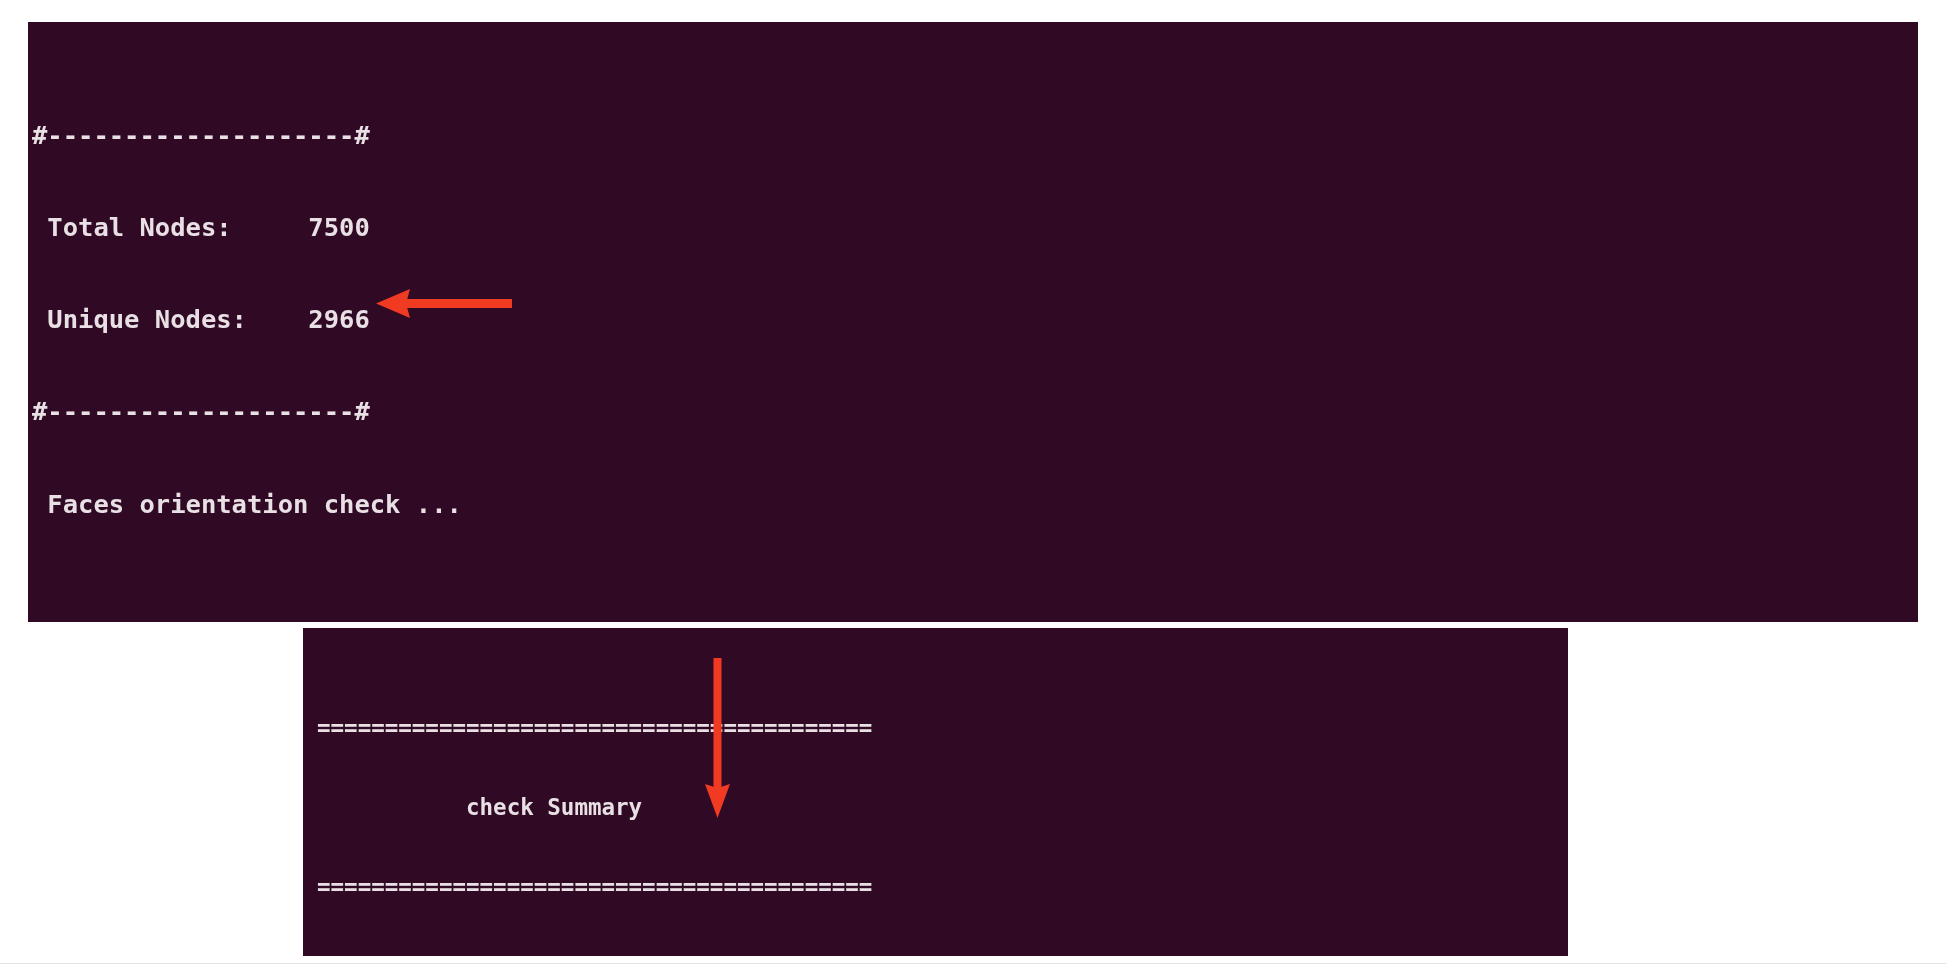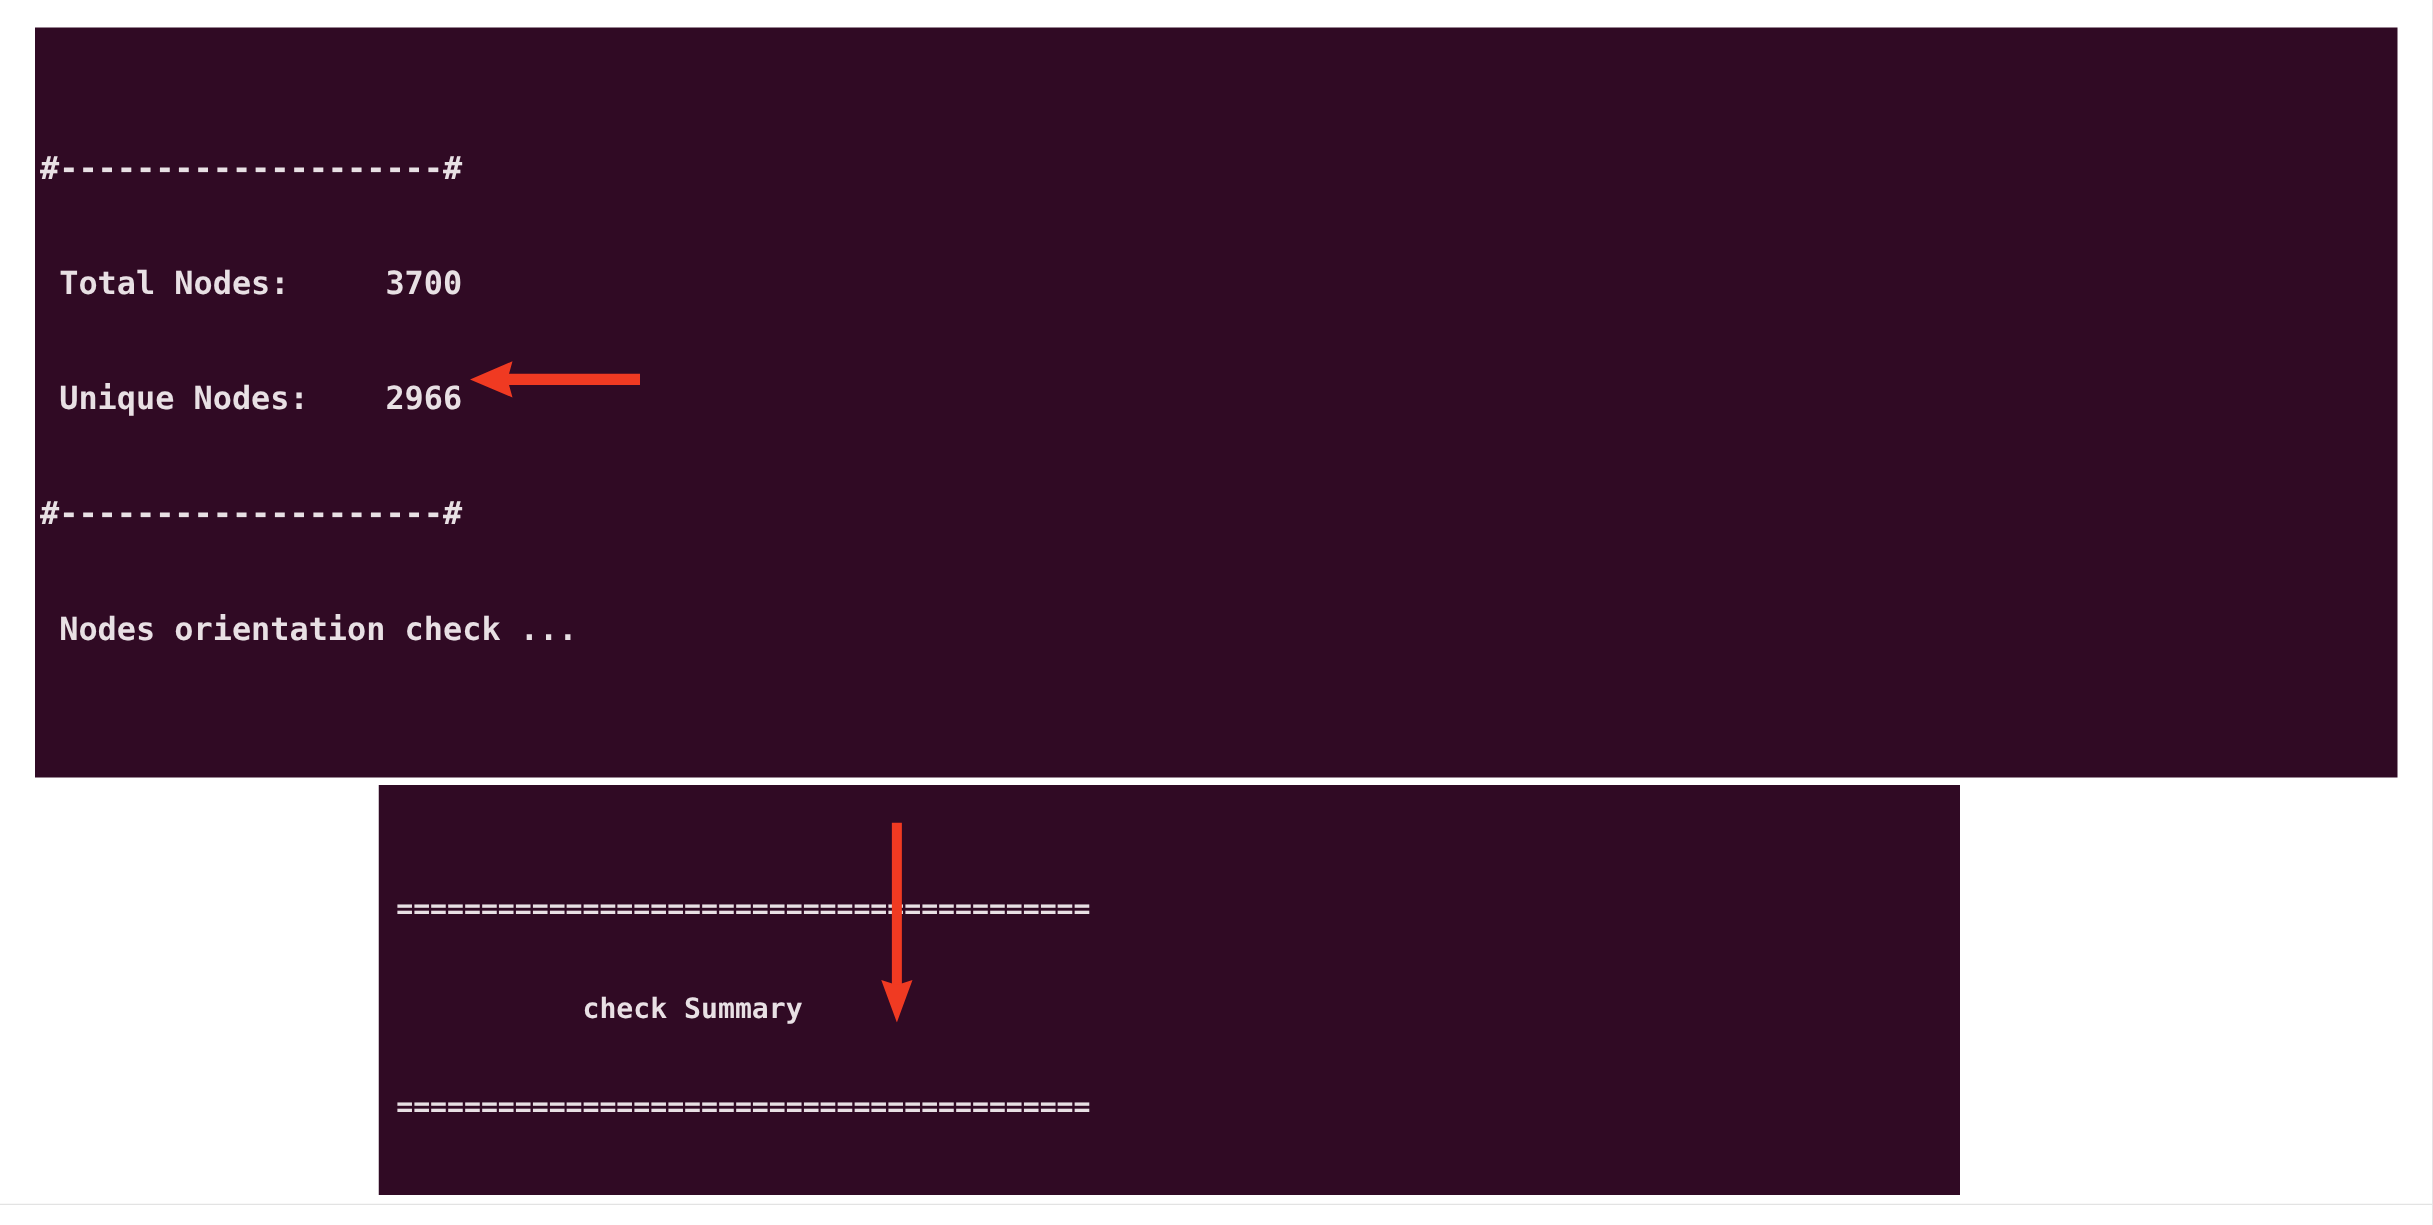--- a/index.html
+++ b/index.html
@@ -88,24 +88,24 @@
   }
 </style>
 </head>
 <body>
 
 <div class="page">
 
   <div class="term" id="top-terminal">
 
     <span class="ln">#--------------------#</span>
-    <span class="ln"> Total Nodes:     3700</span>
+    <span class="ln"> Total Nodes:     7500</span>
     <span class="ln"> Unique Nodes:    2966</span>
     <span class="ln">#--------------------#</span>
-    <span class="ln"> Nodes orientation check ...</span>
+    <span class="ln"> Faces orientation check ...</span>
     
     
     
     
     
     
     
     
     
     

